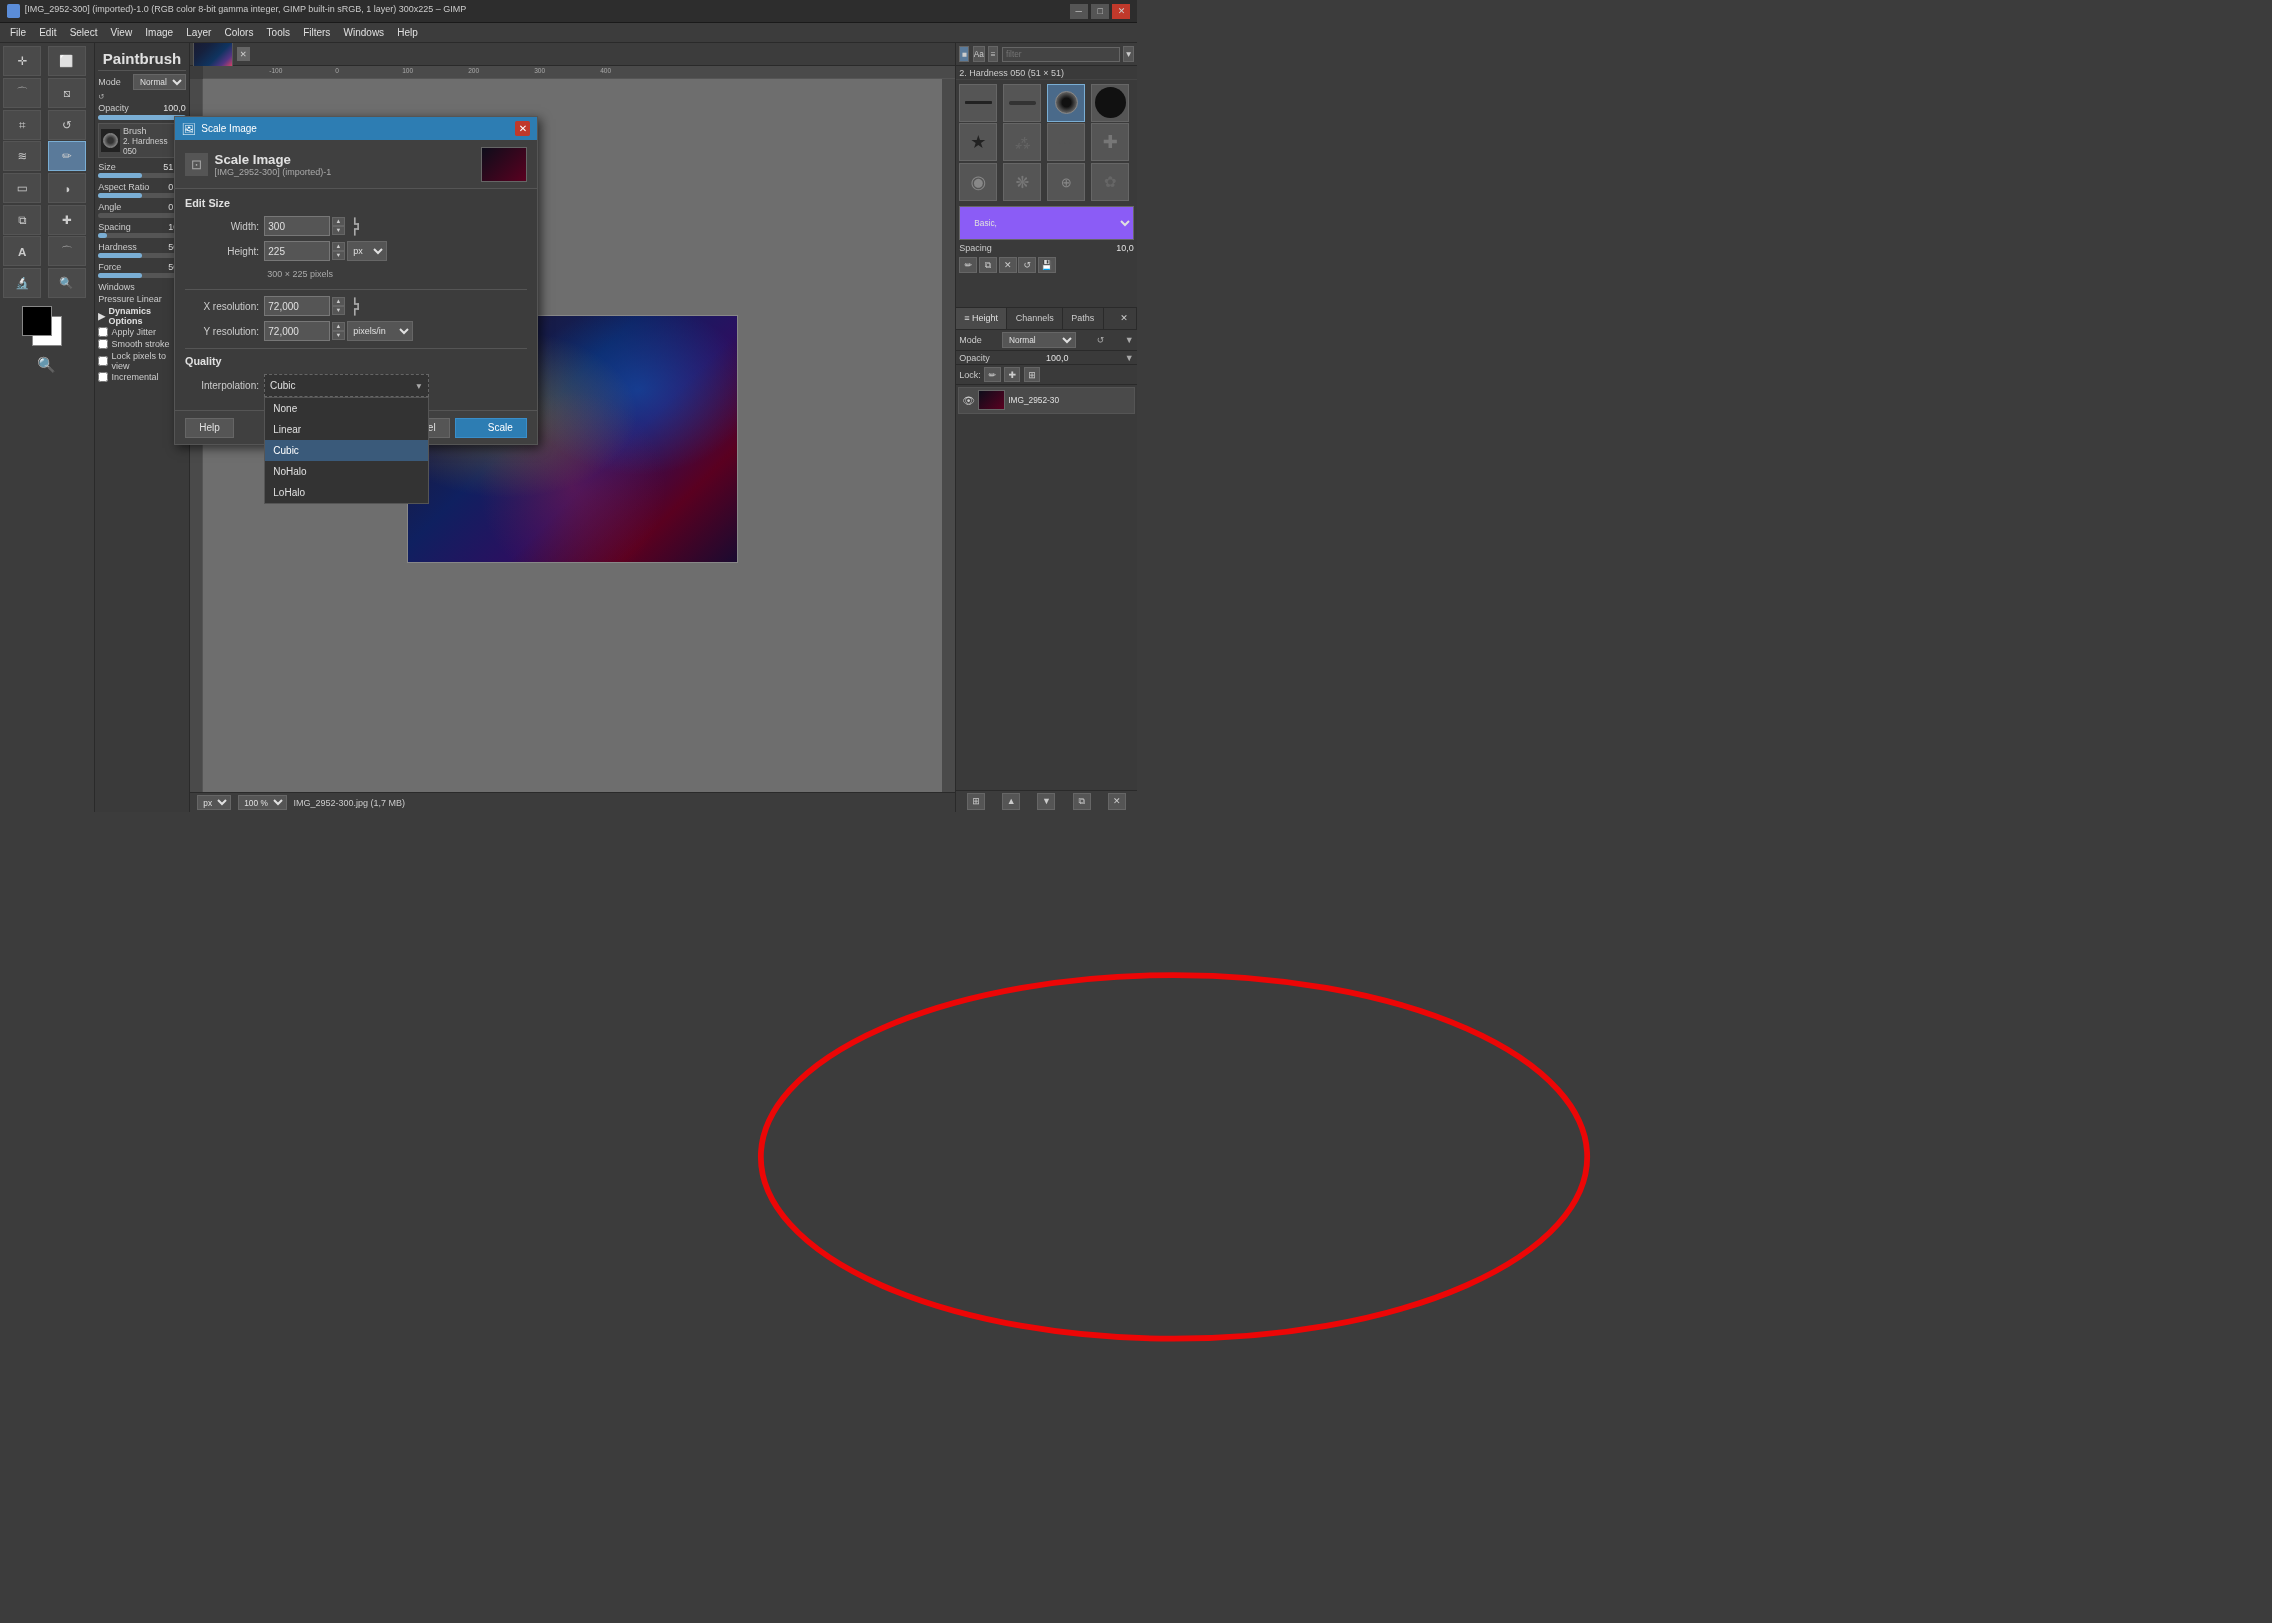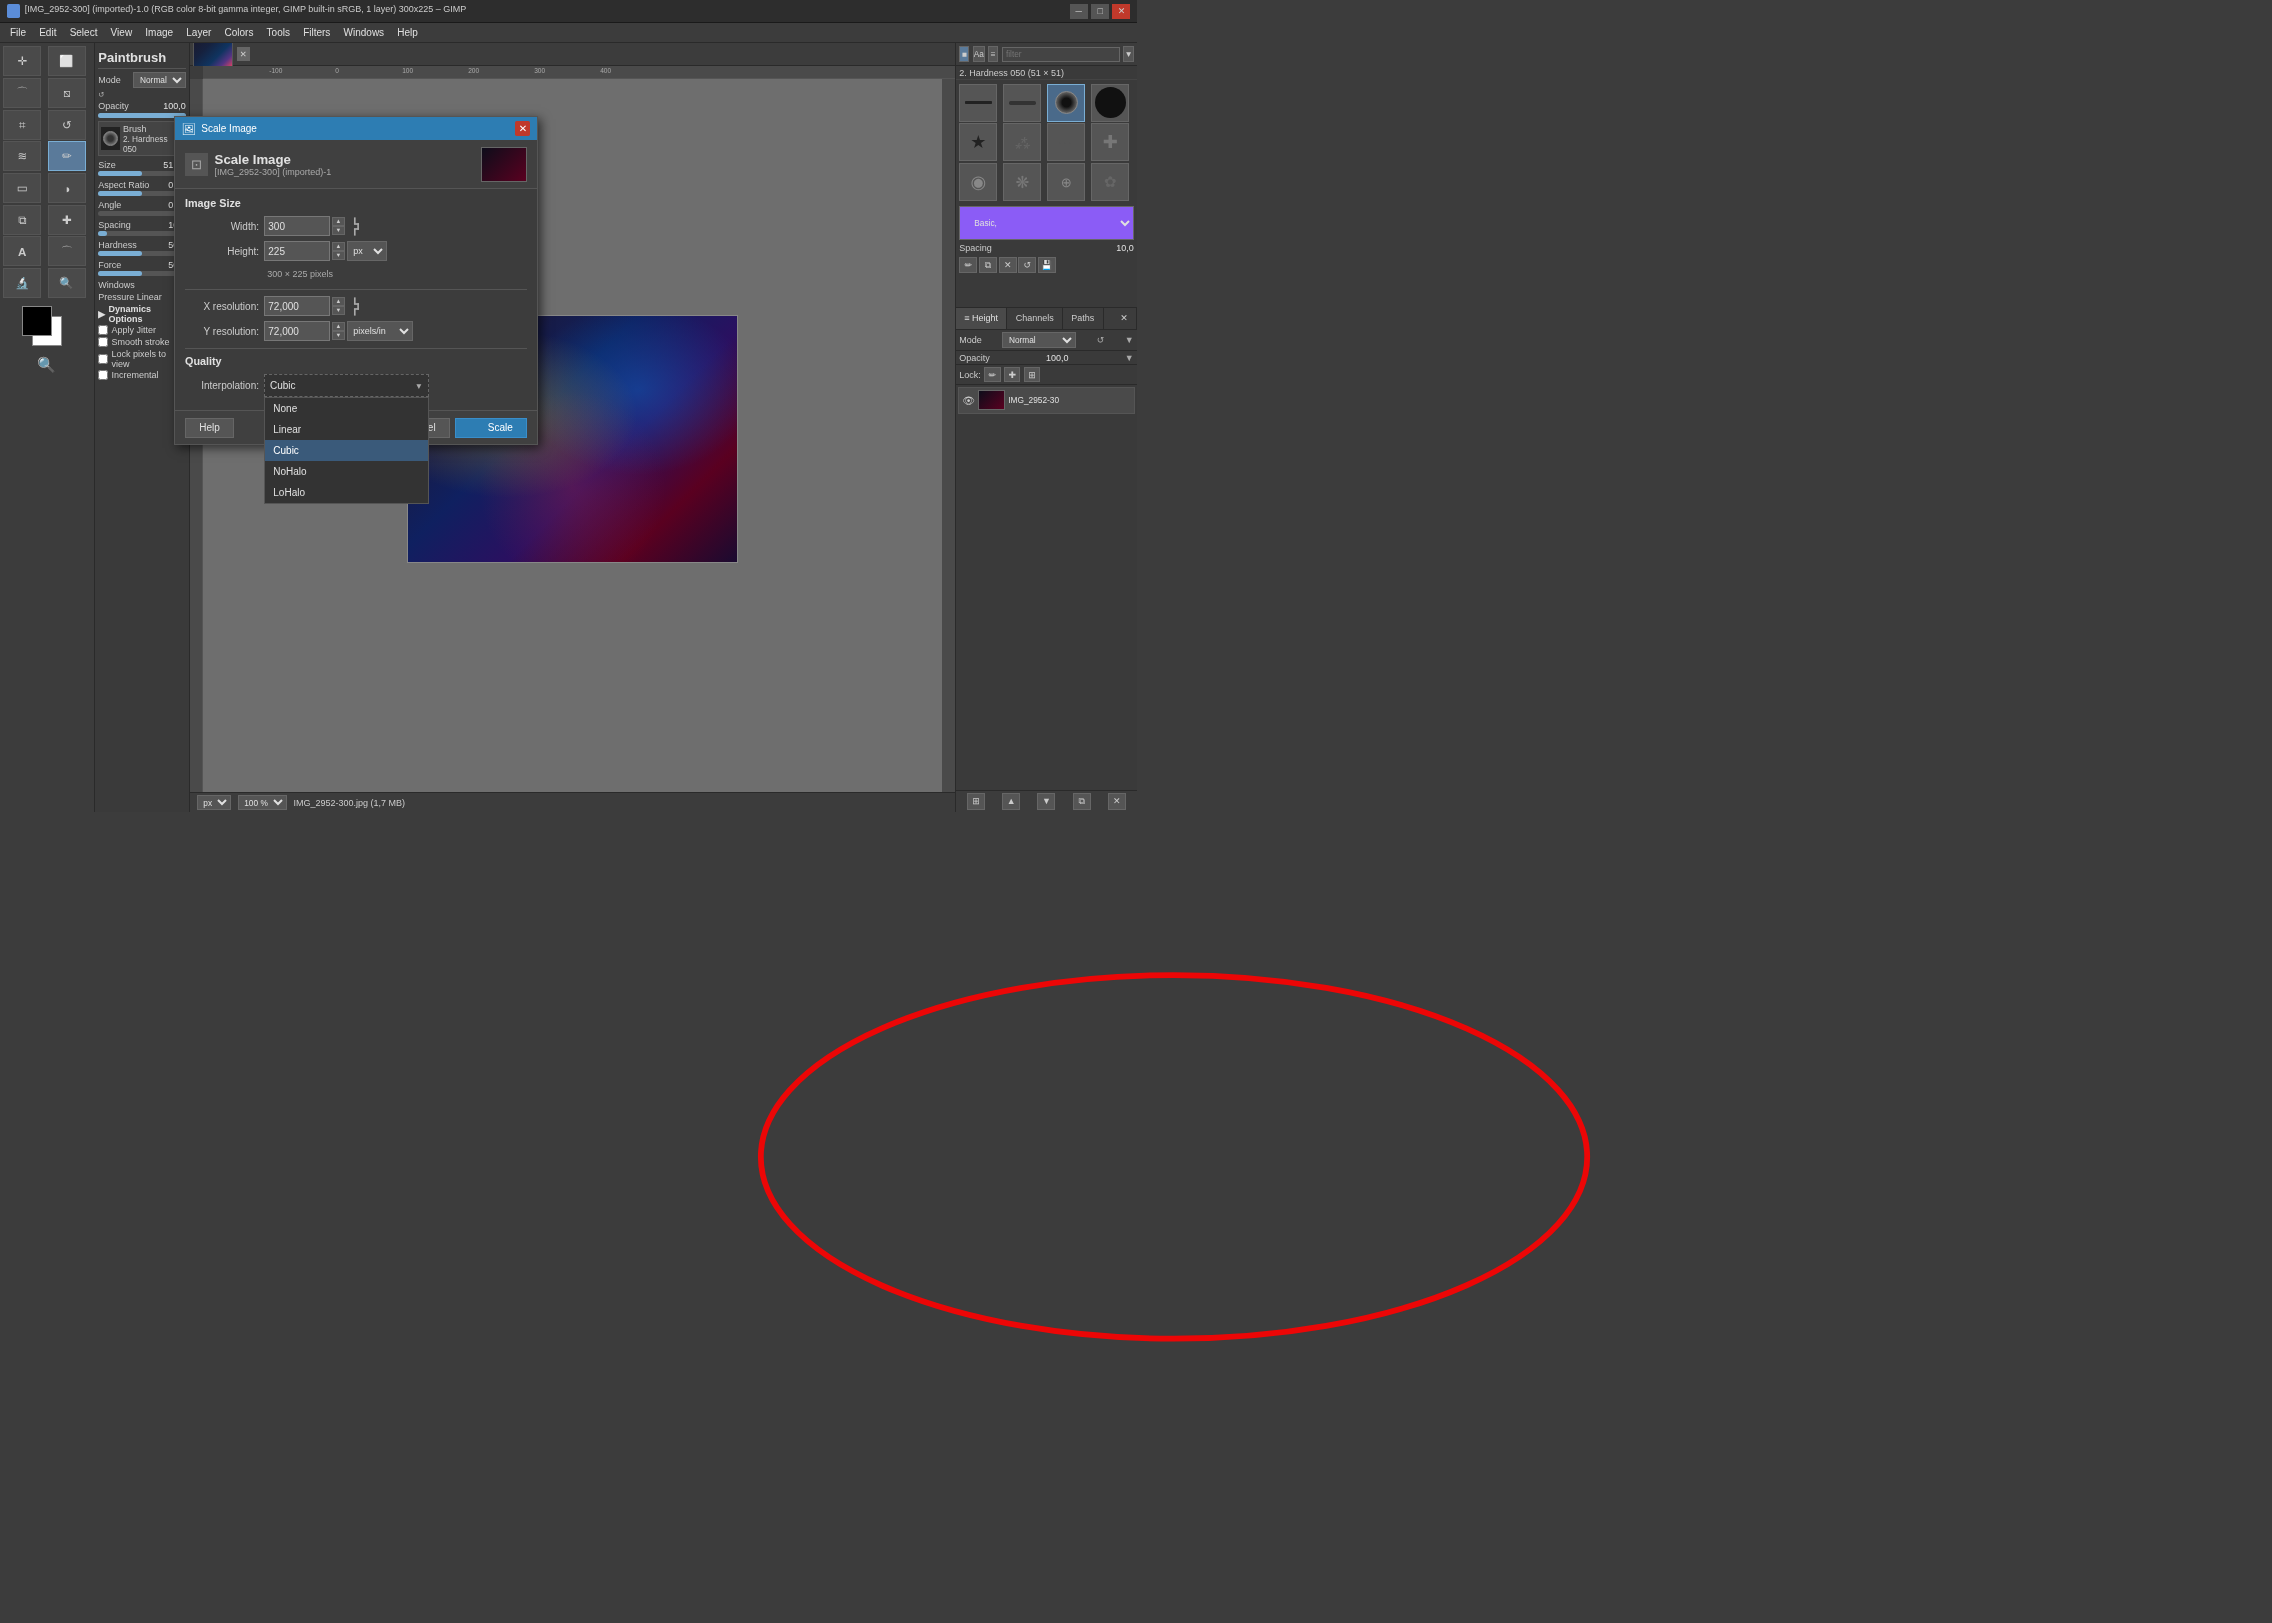--- a/index.html
+++ b/index.html
@@ -151,26 +151,27 @@
     
     .tool-options {
       width: 95px;
       background: #3a3a3a;
       border-right: 0.8px solid #2a2a2a;
       overflow-y: auto;
       padding: 3.3px;
       font-size: 9px;
     }
     .panel-title {
-      font-size: 13px;
+      font-size: 15px;
       font-weight: bold;
       color: #e0e0e0;
       padding: 3.3px 0;
       border-bottom: 0.8px solid #555;
       margin-bottom: 3.3px;
+      text-align: center;
     }
     .option-row {
       display: flex;
       align-items: center;
       justify-content: space-between;
       margin-bottom: 2.5px;
     }
     .option-label { color: #ccc; font-size: 9px; flex-shrink: 0; }
     .option-select {
       background: #555;
@@ -1220,21 +1221,21 @@
       </div>
       <div>
         <div class="dialog-header-title">Scale Image</div>
         <div class="dialog-header-subtitle">[IMG_2952-300] (imported)-1</div>
       </div>
     </div>
     <div class="dialog-thumb"></div>
   </div>
 
   <div class="dialog-body">
-    <div class="section-title">Image Size</div>
+    <div class="section-title">Edit Size</div>
 
     <div class="field-row">
       <span class="field-label">Width:</span>
       <div class="field-input-group">
         <input class="field-input" type="text" value="300" style="">
         <div class="spin-btns">
           <button class="spin-btn">▲</button>
           <button class="spin-btn">▼</button>
         </div>
         <div class="link-icon">

